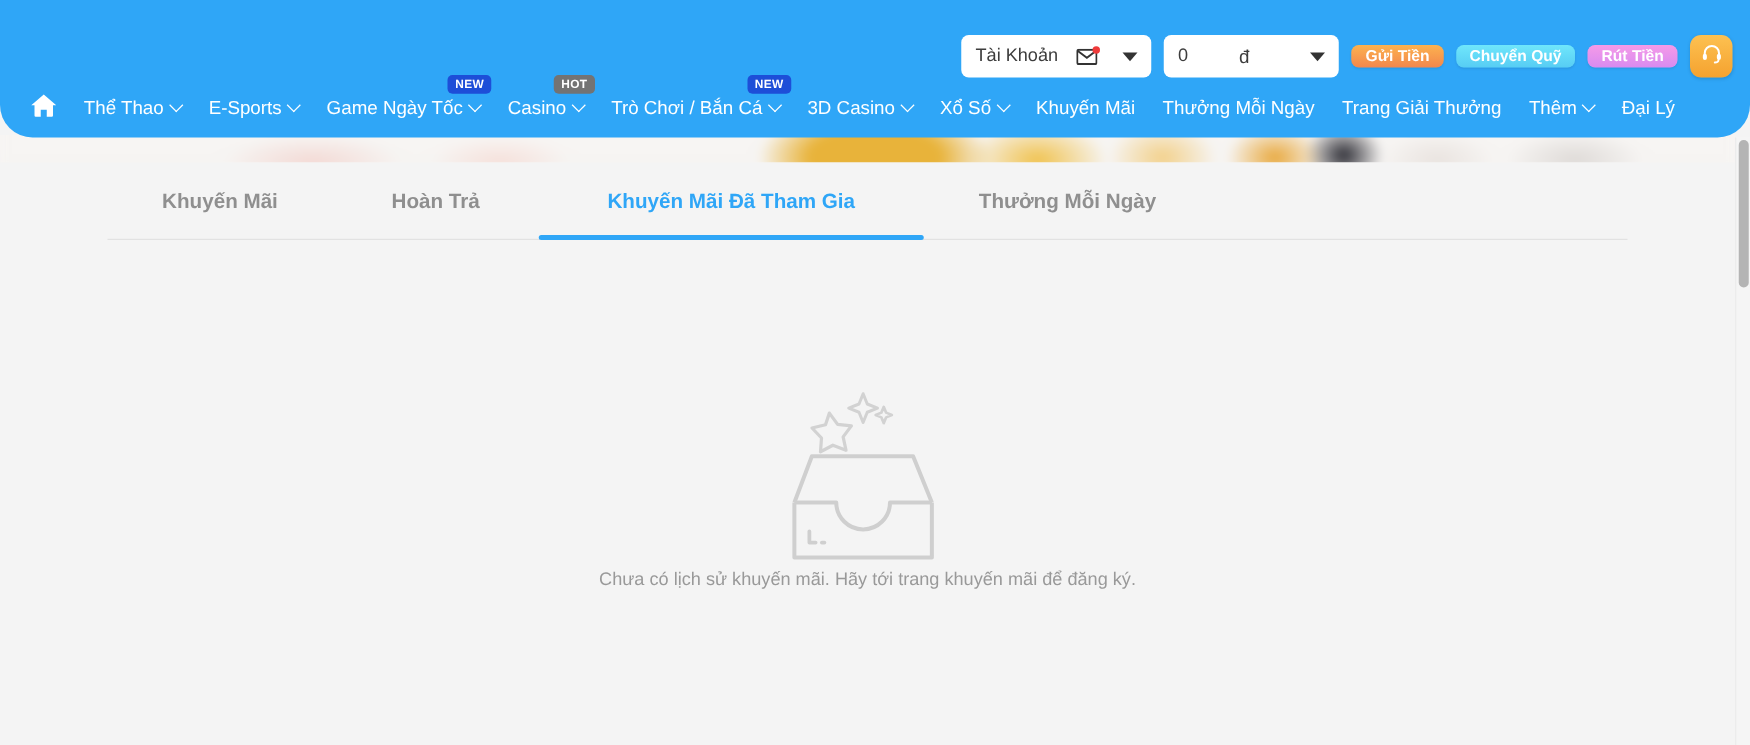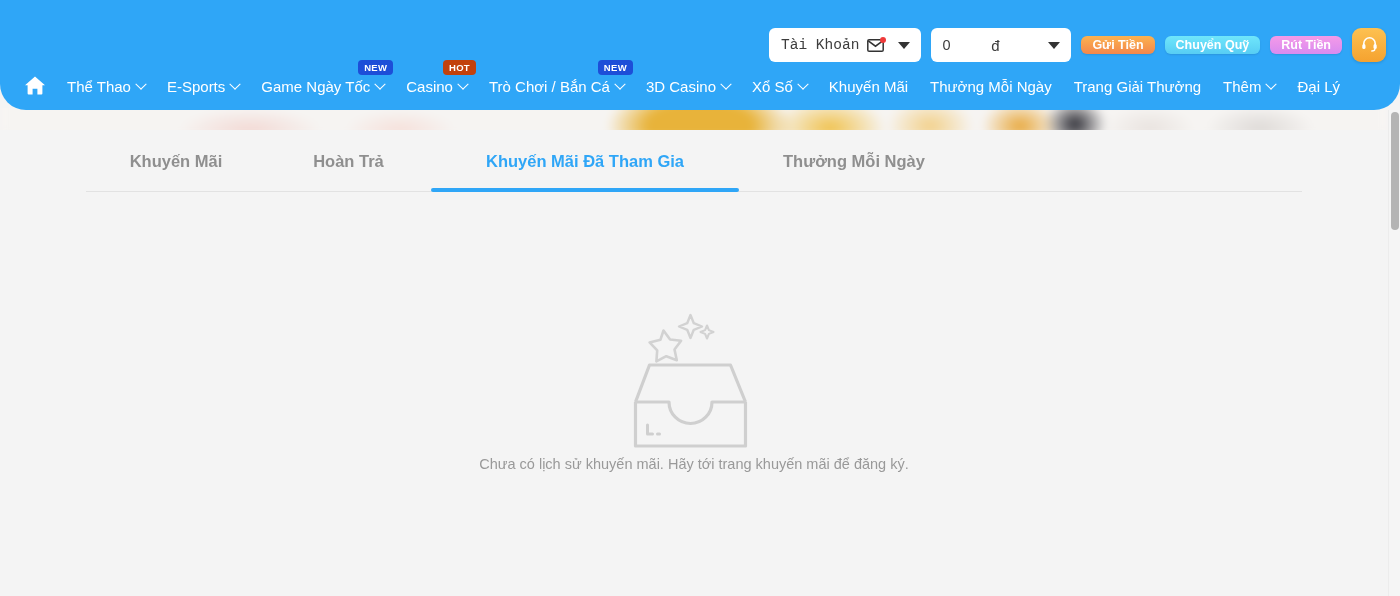--- a/index.html
+++ b/index.html
@@ -61,21 +61,21 @@
     height: 34px;
     background: #ffffff;
     border-radius: 6px;
     display: flex;
     align-items: center;
     padding: 0 11px;
     font-size: 14.5px;
     color: #3d3d3d;
     white-space: nowrap;
   }
-  .pill.account { width: 152px; justify-content: flex-end; gap: 8px; font-family: Liberation Mono, monospace; }
+  .pill.account { width: 152px; justify-content: space-between; gap: 8px; }
   .pill.balance { width: 140px; justify-content: space-between; }
 
   .env-wrap { position: relative; display: inline-block; line-height: 0; }
   .env-dot {
     position: absolute;
     top: -2px; right: -2px;
     width: 6px; height: 6px;
     background: #ef3a3a;
     border-radius: 50%;
   }
@@ -150,21 +150,21 @@
     right: 2px;
     font-size: 9.5px;
     font-weight: 700;
     color: #ffffff;
     padding: 2px 6px 2px 6px;
     border-radius: 4px;
     letter-spacing: .3px;
     line-height: 11px;
   }
   .badge.new { background: #1d4ed8; }
-  .badge.hot { background: #c2410c; }
+  .badge.hot { background: #737373; }
 
   
   .banner-strip {
     position: absolute;
     top: 108px; left: 0;
     width: 1388px;
     height: 22px;
     overflow: hidden;
     z-index: 5;
     background: #f7f5f3;

